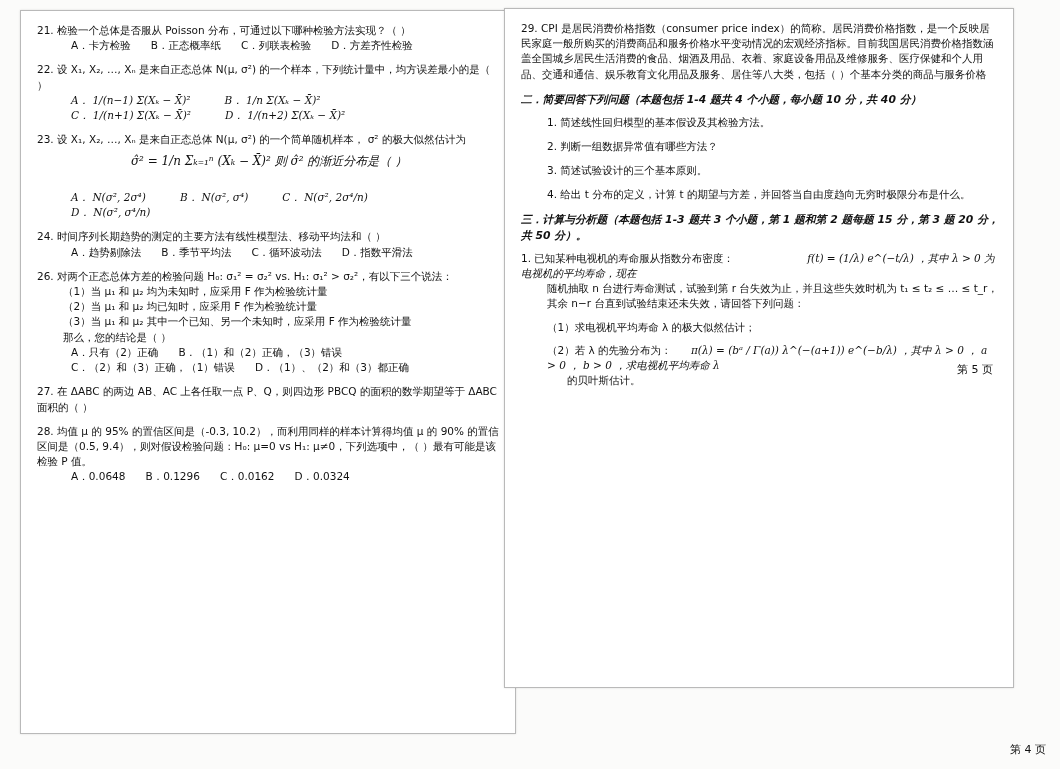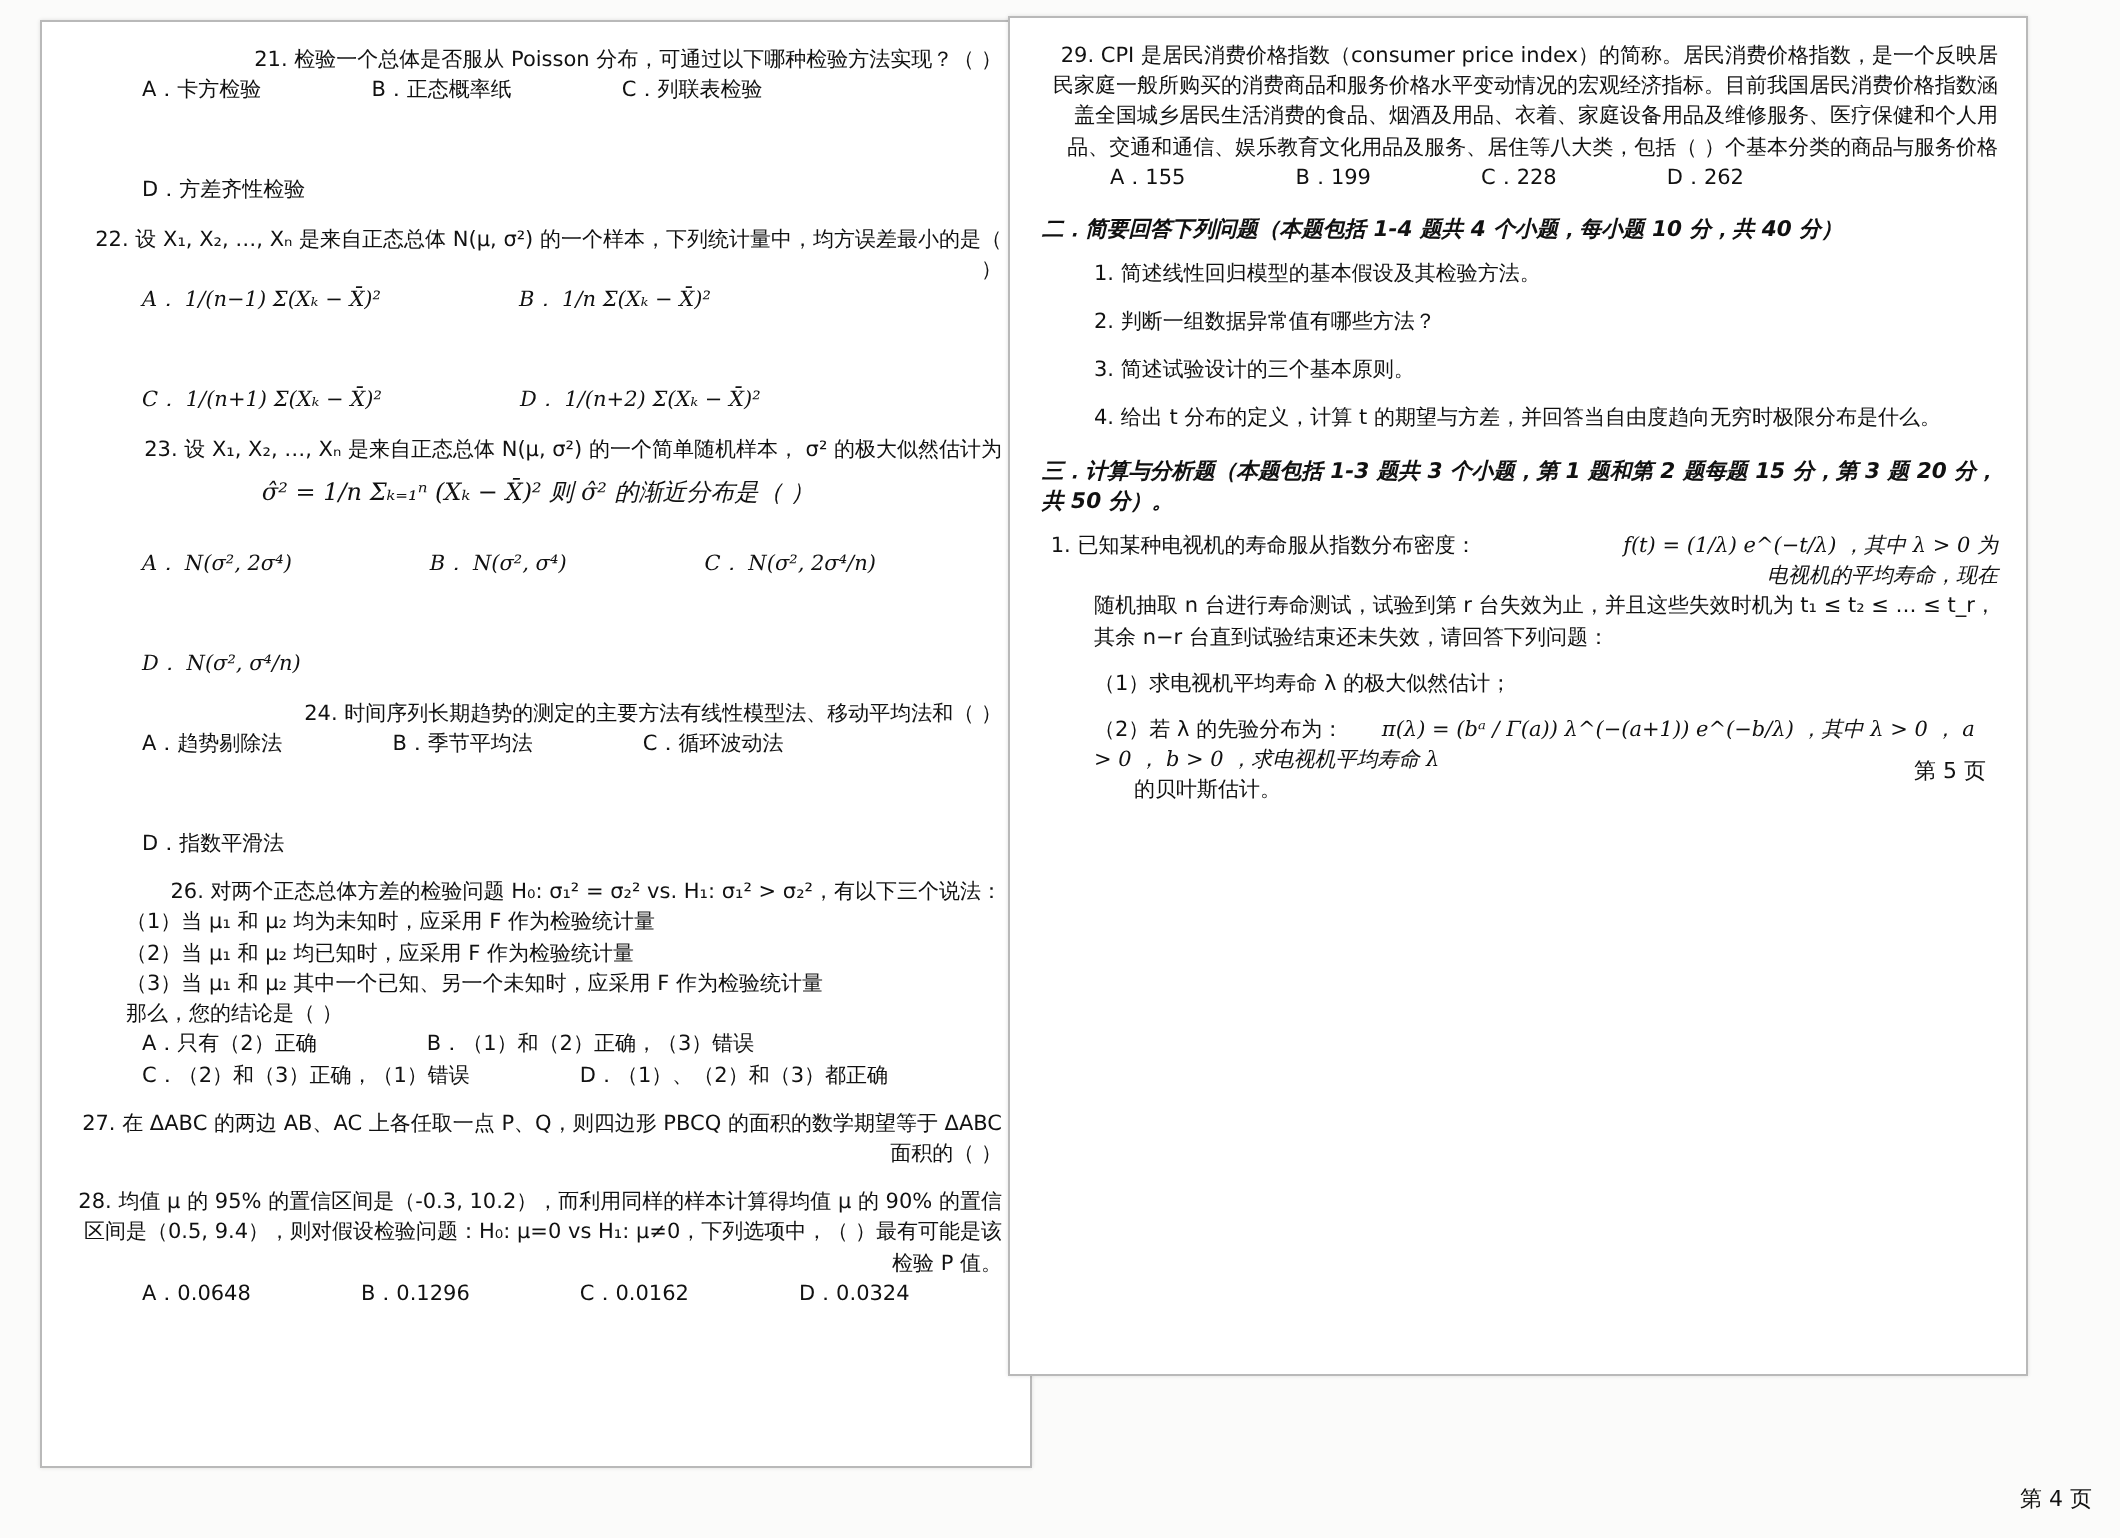--- a/index.html
+++ b/index.html
@@ -25,24 +25,24 @@
   #page-left{left:20px;top:10px;width:494px;height:722px;}
   #page-right{left:504px;top:8px;width:508px;height:678px;}
 
   .content{
     position:relative;
     padding:12px 14px 0 16px;
     font-size:10.5px;
     line-height:1.45;
   }
   .q{margin-bottom:9px;}
-  .qline{display:block;text-align:right;}
+  .qline{display:block;}
   .indent1{padding-left:26px;}
   .indent2{padding-left:46px;}
-  .opts{padding-left:34px;display:flex;flex-wrap:wrap;gap:35px;}
+  .opts{padding-left:34px;display:flex;flex-wrap:wrap;}
   .opts span{margin-right:20px;white-space:nowrap;}
   .opts.wide span{margin-right:34px;}
   .formula{
     text-align:center;
     font-family:"DejaVu Serif","Liberation Serif",serif;
     font-style:italic;
     font-size:12px;
     margin:5px 0 20px 0;
   }
   .inline-f{
@@ -145,26 +145,20 @@
   </div>
 </div>
 
 <div class="pagenum" id="pn-left" style="left:380px;top:742px;">第 4 页</div>
 
 <div class="page" id="page-right">
   <div class="content">
 
     <div class="q">
       <div class="qline">29. CPI 是居民消费价格指数（consumer price index）的简称。居民消费价格指数，是一个反映居民家庭一般所购买的消费商品和服务价格水平变动情况的宏观经济指标。目前我国居民消费价格指数涵盖全国城乡居民生活消费的食品、烟酒及用品、衣着、家庭设备用品及维修服务、医疗保健和个人用品、交通和通信、娱乐教育文化用品及服务、居住等八大类，包括（      ）个基本分类的商品与服务价格</div>
-      <div class="opts">
-        <span>A．155</span>
-        <span>B．199</span>
-        <span>C．228</span>
-        <span>D．262</span>
-      </div>
     </div>
 
 
     <div class="sec-title">二．简要回答下列问题（本题包括 1-4 题共 4 个小题，每小题 10 分，共 40 分）</div>
     <div class="indent1 q">1. 简述线性回归模型的基本假设及其检验方法。</div>
     <div class="indent1 q">2. 判断一组数据异常值有哪些方法？</div>
     <div class="indent1 q">3. 简述试验设计的三个基本原则。</div>
     <div class="indent1 q">4. 给出 t 分布的定义，计算 t 的期望与方差，并回答当自由度趋向无穷时极限分布是什么。</div>
 
     <div class="sec-title">三．计算与分析题（本题包括 1-3 题共 3 个小题，第 1 题和第 2 题每题 15 分，第 3 题 20 分，共 50 分）。</div>

